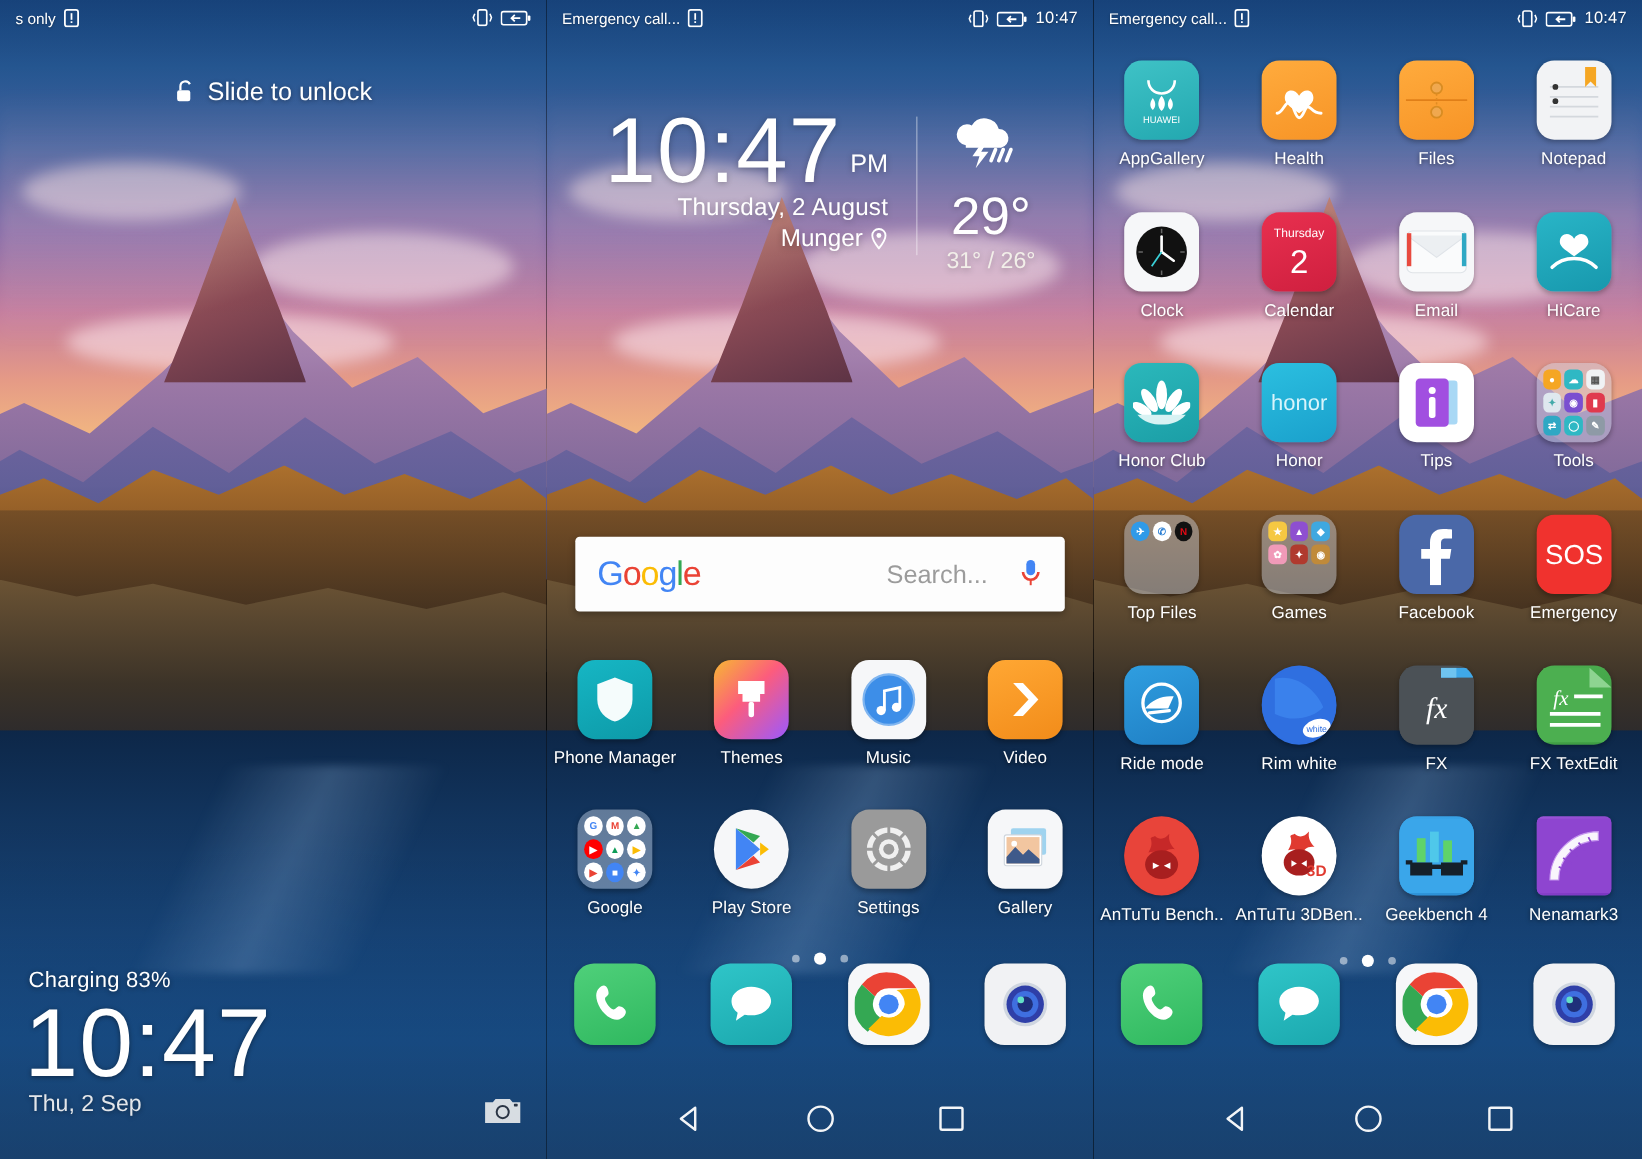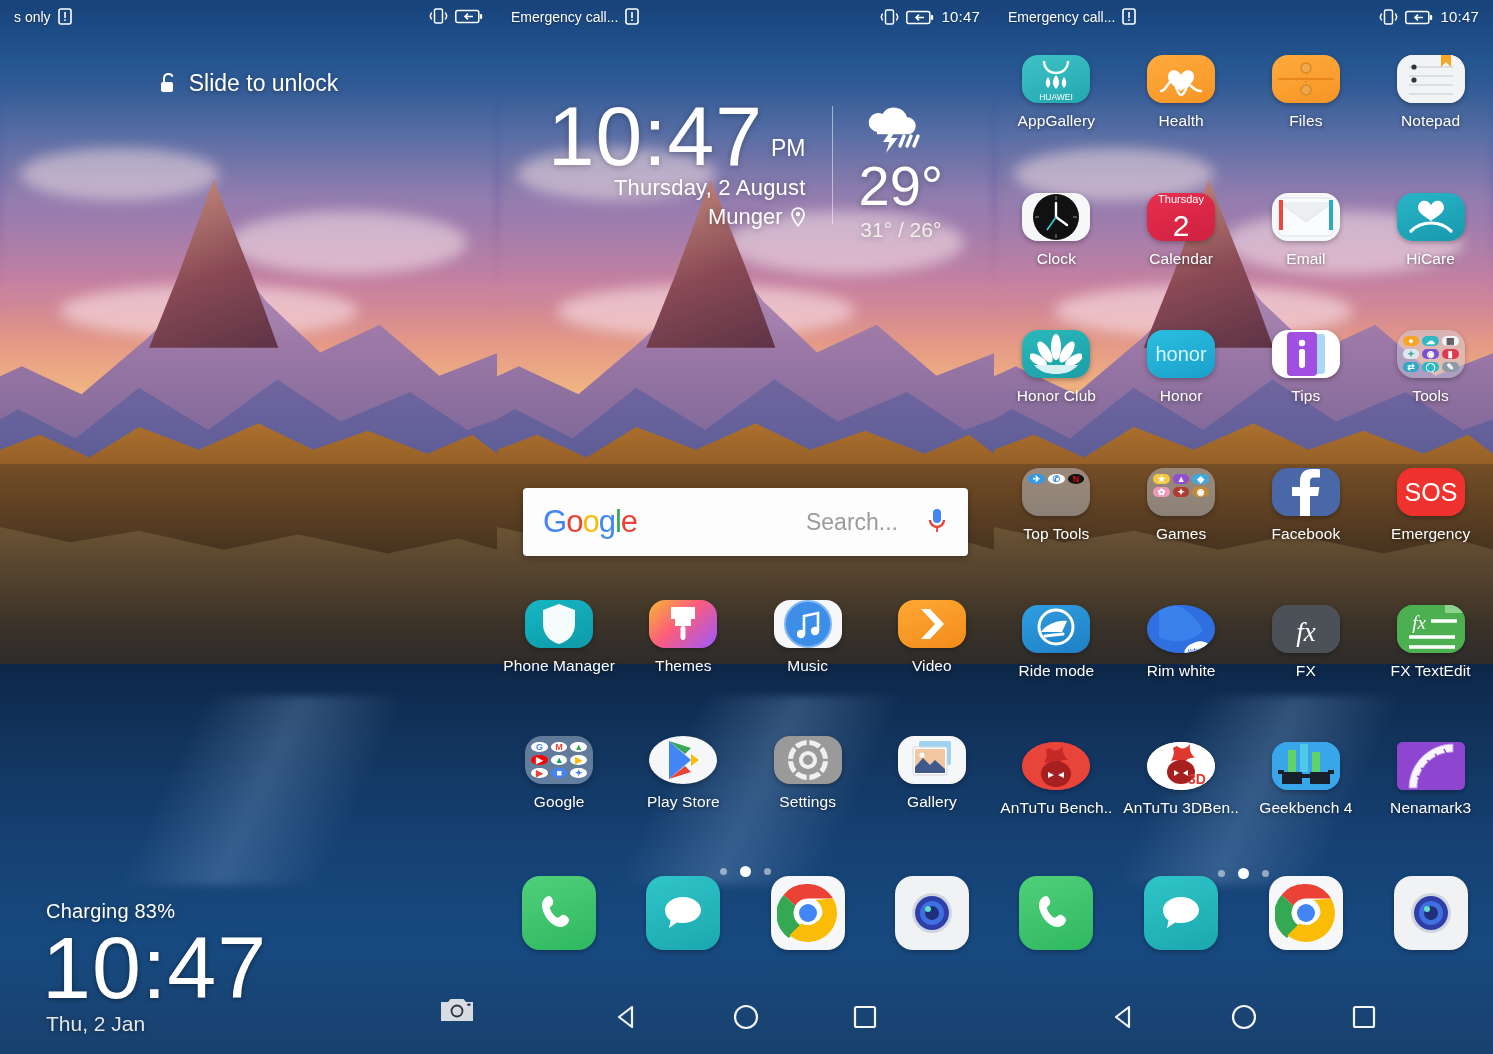--- a/index.html
+++ b/index.html
@@ -86,59 +86,59 @@
   .sb-time { font-size:15px; letter-spacing:0.2px; }
   svg.i { display:block; }
 
   
   .slide-unlock {
     position:absolute; top:70px; left:0; right:0; text-align:center;
     color:#fff; font-size:23px; z-index:20;
     text-shadow:0 1px 4px rgba(0,0,0,0.4);
     display:flex; align-items:center; justify-content:center; gap:11px;
   }
-  .lock-bottom { position:absolute; left:26px; bottom:18px; z-index:20; color:#fff;
-    text-shadow:0 1px 5px rgba(0,0,0,0.45);margin-left:20px; }
+  .lock-bottom { position:absolute; left:26px; bottom:38px; z-index:20; color:#fff;
+    text-shadow:0 1px 5px rgba(0,0,0,0.45); }
   .charging { font-size:20px; letter-spacing:0.2px; }
   .lock-time { font-size:88px; font-weight:300; line-height:0.97; letter-spacing:1px; margin:2px 0 0 -4px; }
   .lock-date { font-size:21px; color:#e3e6ea; margin-top:2px; }
   .cam-shortcut { position:absolute; right:22px; bottom:30px; z-index:20; opacity:0.92; }
 
   
   .clockwidget {
     position:absolute; top:98px; left:0; right:0; z-index:20;
     display:flex; align-items:flex-start; justify-content:center; gap:0;
     color:#fff; text-shadow:0 1px 6px rgba(0,0,0,0.28);
   }
   .cw-left { text-align:right; padding-right:26px; }
   .cw-timerow { display:flex; align-items:flex-end; justify-content:flex-end; }
   .cw-time { font-size:84px; font-weight:200; line-height:0.92; letter-spacing:1px; }
   .cw-ampm { font-size:23px; font-weight:400; margin:0 0 13px 8px; }
   .cw-date { font-size:22px; letter-spacing:0.2px; }
   .cw-loc { font-size:22px; margin-top:3px; display:flex; align-items:center; justify-content:flex-end; gap:7px; }
   .cw-div { width:1px; align-self:stretch; background:rgba(255,255,255,0.5); margin-top:8px; margin-bottom:18px; }
   .cw-right { text-align:center; padding-left:26px; }
-  .cw-temp { font-size:56px; font-weight:300; line-height:1; margin-top:4px; }
+  .cw-temp { font-size:48px; font-weight:300; line-height:1; margin-top:20px; }
   .cw-range { font-size:21px; margin-top:4px; color:#f2efe9; }
 
   
   .searchbar {
     position:absolute; left:26px; right:26px; top:488px; height:68px; z-index:20;
     background:#fdfdfd; border-radius:4px; box-shadow:0 2px 7px rgba(0,0,0,0.3);
     display:flex; align-items:center; padding:0 20px; gap:14px;
   }
   .glogo { font-size:31px; letter-spacing:-1px; font-family:"Liberation Serif", serif; }
   .glogo b { font-family:"Liberation Sans", sans-serif; font-weight:400; }
   .search-ph { flex:1; text-align:right; color:#9b9b9b; font-size:23px; padding-right:14px; }
 
   
   .grid { position:absolute; left:0; right:0; z-index:20; display:grid;
     grid-template-columns:repeat(4,1fr); }
   .app { display:flex; flex-direction:column; align-items:center; gap:9px; }
-  .icon { width:68px; height:48px; border-radius:16px; position:relative;
+  .icon { width:68px; height:72px; border-radius:16px; position:relative;
     box-shadow:0 2px 5px rgba(0,0,0,0.28); overflow:hidden;
     display:flex; align-items:center; justify-content:center; }
   .icon.circle { border-radius:50%; }
   .label { color:#fff; font-size:15.5px; text-shadow:0 1px 4px rgba(0,0,0,0.55);
     white-space:nowrap; letter-spacing:0.1px; }
 
   
   .folder { background:rgba(210,222,238,0.42); border-radius:17px;
     padding:6px; display:grid; grid-template-columns:repeat(3,1fr);
     grid-template-rows:repeat(3,1fr); gap:3px; }
@@ -245,21 +245,21 @@
             <path d="M5 10V6.5a4.5 4.5 0 0 1 8.6-1.9" fill="none" stroke="#fff" stroke-width="2"></path>
             <rect x="2" y="10" width="12" height="10" rx="2" fill="#fff"></rect>
           </svg>
       </span>
       <span>Slide to unlock</span>
     </div>
 
     <div class="lock-bottom">
       <div class="charging">Charging 83%</div>
       <div class="lock-time">10:47</div>
-      <div class="lock-date">Thu, 2 Jan</div>
+      <div class="lock-date">Thu, 2 Sep</div>
     </div>
 
     <div class="cam-shortcut">
       <svg class="i" width="36" height="30" viewBox="0 0 36 30">
           <path d="M2 8h7l2.5-3h13L27 8h7v19H2z" fill="#e8eaec"></path>
           <circle cx="18" cy="17" r="6.4" fill="#2b3340"></circle>
           <circle cx="18" cy="17" r="4.6" fill="#e8eaec"></circle>
           <rect x="28.2" y="9.4" width="3.4" height="2.4" rx="0.6" fill="#2b3340"></rect>
         </svg>
     </div>
@@ -708,21 +708,21 @@
           <span class="mini" style="background:#2f9ae8">✈</span>
           <span class="mini" style="background:#fff;color:#2b7fd4">✆</span>
           <span class="mini" style="background:#111;color:#e50914">N</span>
           <span class="mini" style="background:transparent"></span>
           <span class="mini" style="background:transparent"></span>
           <span class="mini" style="background:transparent"></span>
           <span class="mini" style="background:transparent"></span>
           <span class="mini" style="background:transparent"></span>
           <span class="mini" style="background:transparent"></span>
         </div>
-        <span class="label">Top Tools</span>
+        <span class="label">Top Files</span>
       </div>
       <div class="app">
         <div class="icon folder sq">
           <span class="mini" style="background:#f5c842">★</span>
           <span class="mini" style="background:#8e4fd0">▲</span>
           <span class="mini" style="background:#3fa8e0">◆</span>
           <span class="mini" style="background:#f09ab8">✿</span>
           <span class="mini" style="background:#b03a2e">✦</span>
           <span class="mini" style="background:#c08a3a">◉</span>
           <span class="mini" style="background:transparent"></span>

